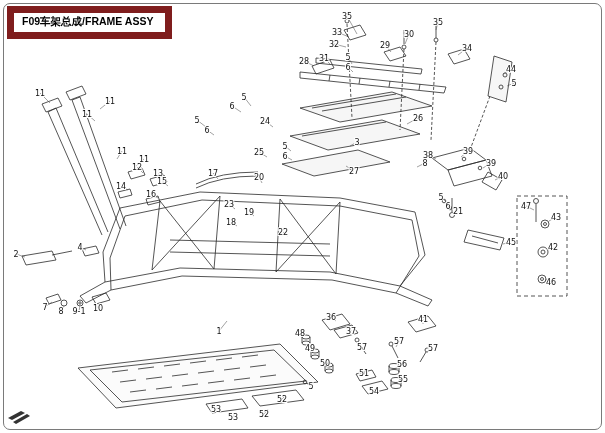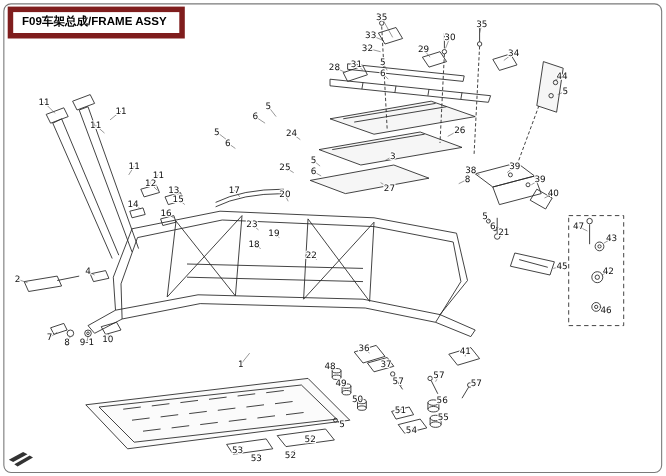--- a/index.html
+++ b/index.html
@@ -6,21 +6,21 @@
   .page{
     position:relative;width:605px;height:433px;background:#ffffff;
     font-family:"Liberation Sans",sans-serif;overflow:hidden;
   }
   .page-border{
     position:absolute;left:3px;top:3px;right:3px;bottom:3px;
     border:1px solid #7a7a7a;border-radius:7px;pointer-events:none;
   }
   .title-box{
     position:absolute;left:7px;top:6px;z-index:3;background:#ffffff;
-    border:5px solid #7f1d1d;padding:2px 12px 3px 8px;
+    border:7px solid #7f1d1d;padding:2px 12px 3px 8px;
     font-size:10.5px;font-weight:bold;color:#000;white-space:nowrap;
   }
   svg.diagram{position:absolute;left:0;top:0;}
   #callout-texts text{
     font-family:"DejaVu Sans",sans-serif;font-size:8px;fill:#111;
     text-anchor:middle;paint-order:stroke;stroke:#ffffff;stroke-width:2px;
   }
   #leader-lines line{stroke:#555;stroke-width:0.55;}
 </style>
 </head>

